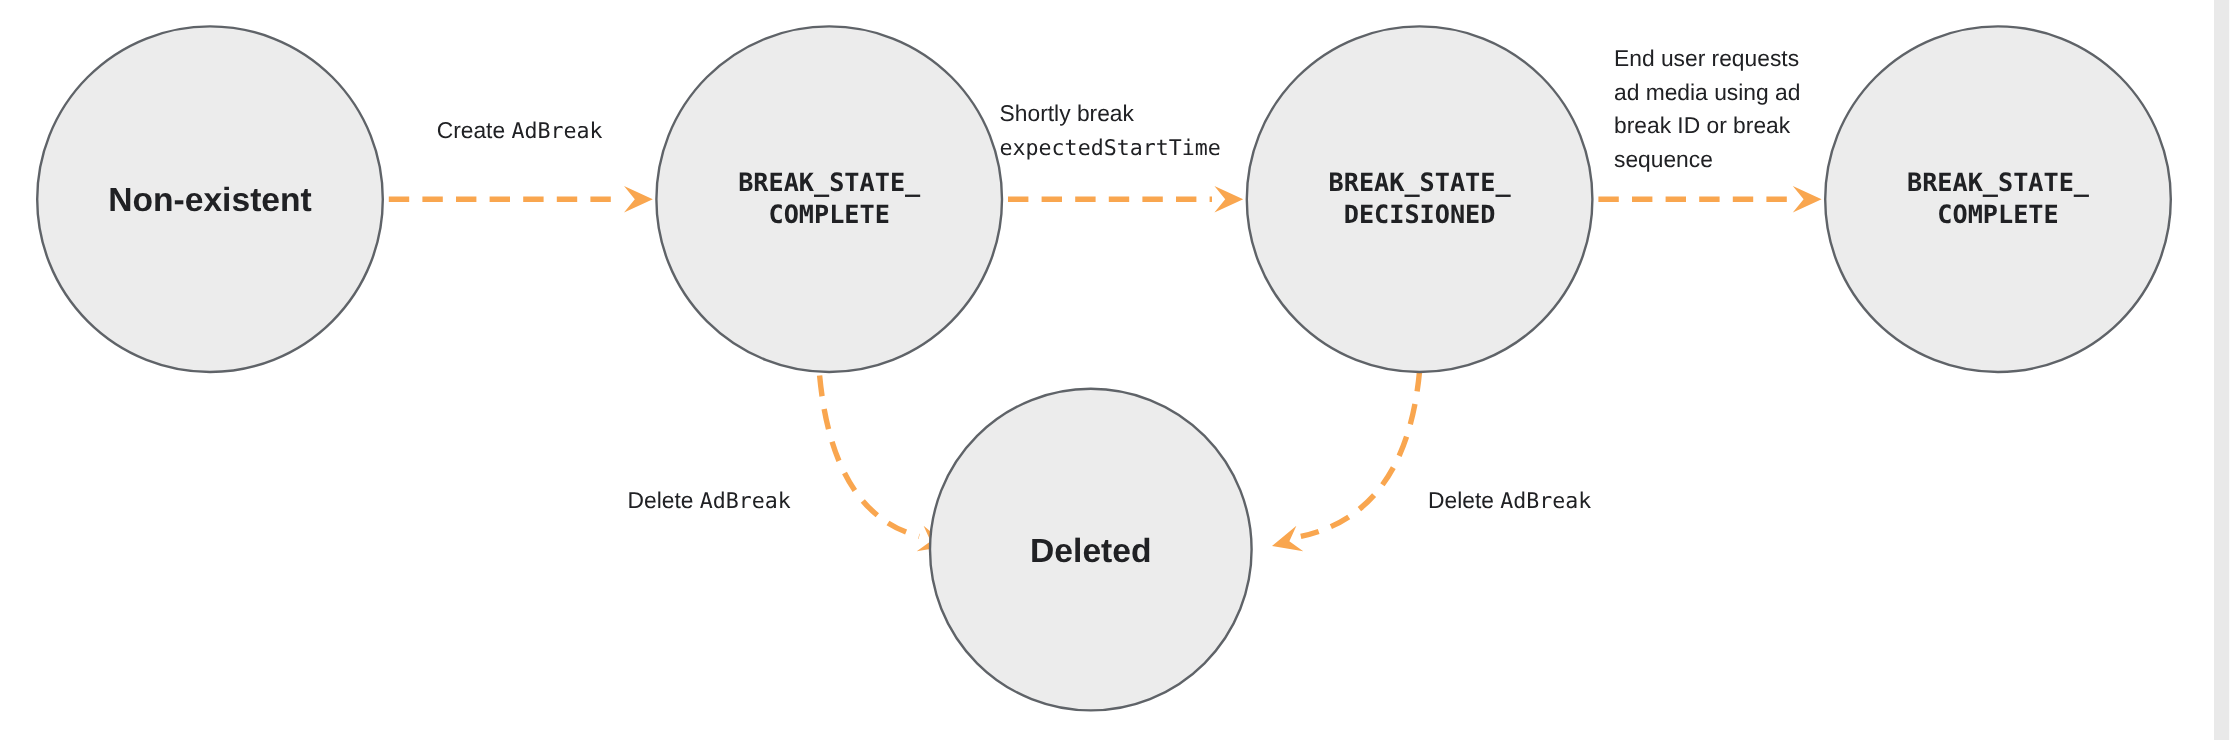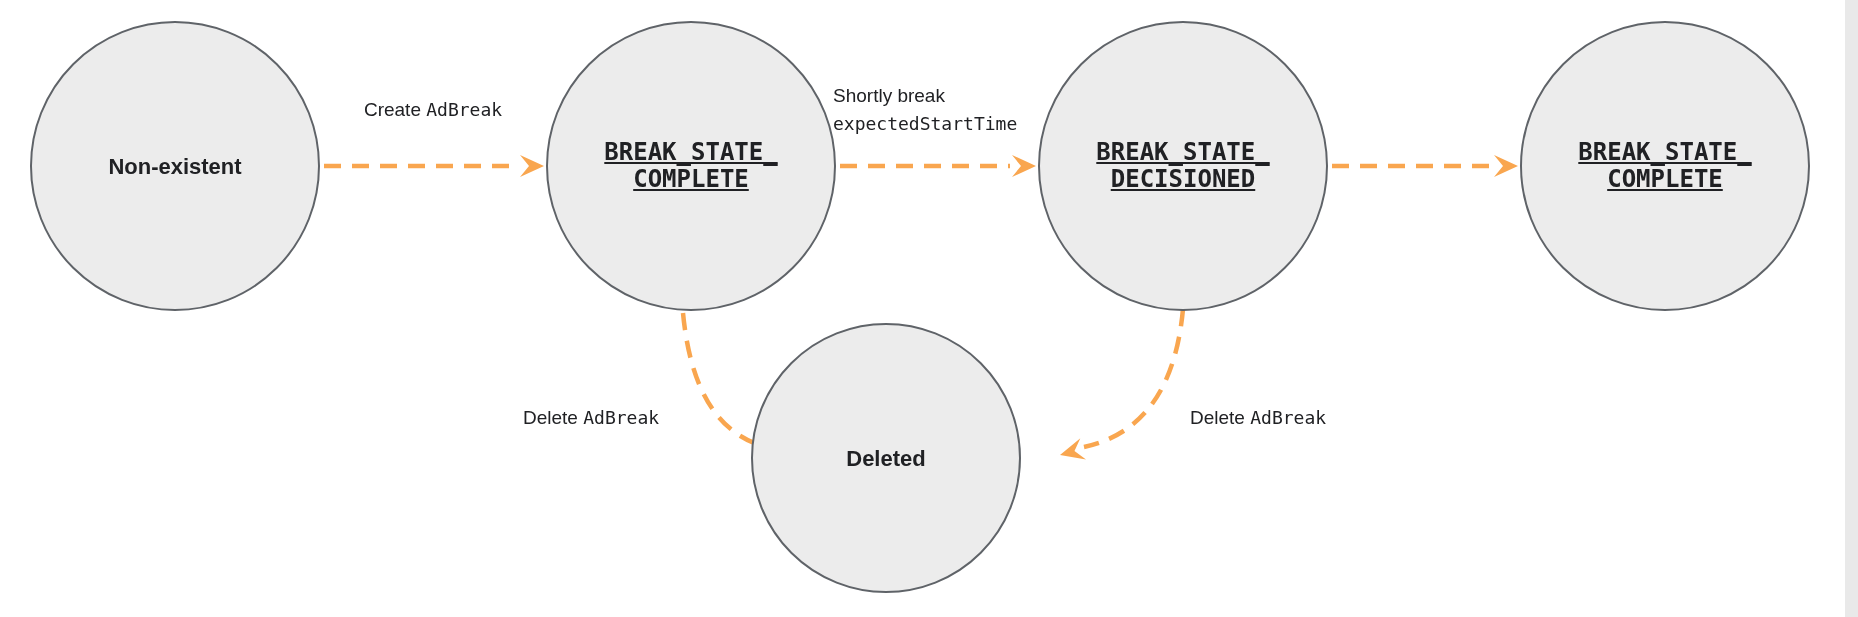--- a/index.html
+++ b/index.html
@@ -27,32 +27,31 @@
     background: var(--circle-fill);
     border: 2px solid var(--circle-border);
     display: flex;
     align-items: center;
     justify-content: center;
     text-align: center;
   }
   .state-name {
     font-family: "Liberation Sans", sans-serif;
     font-weight: bold;
-    font-size: 22px;
+    font-size: 28px;
     line-height: 27px;
     color: var(--text);
   }
   .state-code {
     font-family: "DejaVu Sans Mono", "Liberation Mono", monospace;
     font-weight: bold;
-    font-size: 24px;
+    font-size: 21px;
     line-height: 27px;
     color: var(--text);
     white-space: nowrap;
-    text-decoration: underline;
   }
   
   .lbl {
     position: absolute;
     font-size: 19px;
     line-height: 28px;
     color: var(--text);
     white-space: nowrap;
   }
   .lbl .code {
@@ -124,33 +123,39 @@
     </span>
   </div>
 
   <div class="state" style="left:1520px; top:21px; width:290px; height:290px;">
     <span class="state-code">
       <span>BREAK_STATE_</span><br>
       <span>COMPLETE</span>
     </span>
   </div>
 
-  <div class="state" style="left:751px; top:323px; width:270px; height:270px;">
+  <div class="state" style="left:774px; top:323px; width:270px; height:270px;">
     <span class="state-name">Deleted</span>
   </div>
 
   <div class="lbl lbl-center" style="left:433px; top:96px;">
     <span>Create </span><span class="code">AdBreak</span>
   </div>
 
   <div class="lbl" style="left:833px; top:82px;">
     <span>Shortly break</span><br>
     <span class="code">expectedStartTime</span>
   </div>
 
+  <div class="lbl" style="left:1345px; top:36px;">
+    <span>End user requests</span><br>
+    <span>ad media using ad</span><br>
+    <span>break ID or break</span><br>
+    <span>sequence</span>
+  </div>
 
   <div class="lbl" style="left:523px; top:404px;">
     <span>Delete </span><span class="code">AdBreak</span>
   </div>
 
   <div class="lbl" style="left:1190px; top:404px;">
     <span>Delete </span><span class="code">AdBreak</span>
   </div>
 
   <div id="edge-strip"></div>

